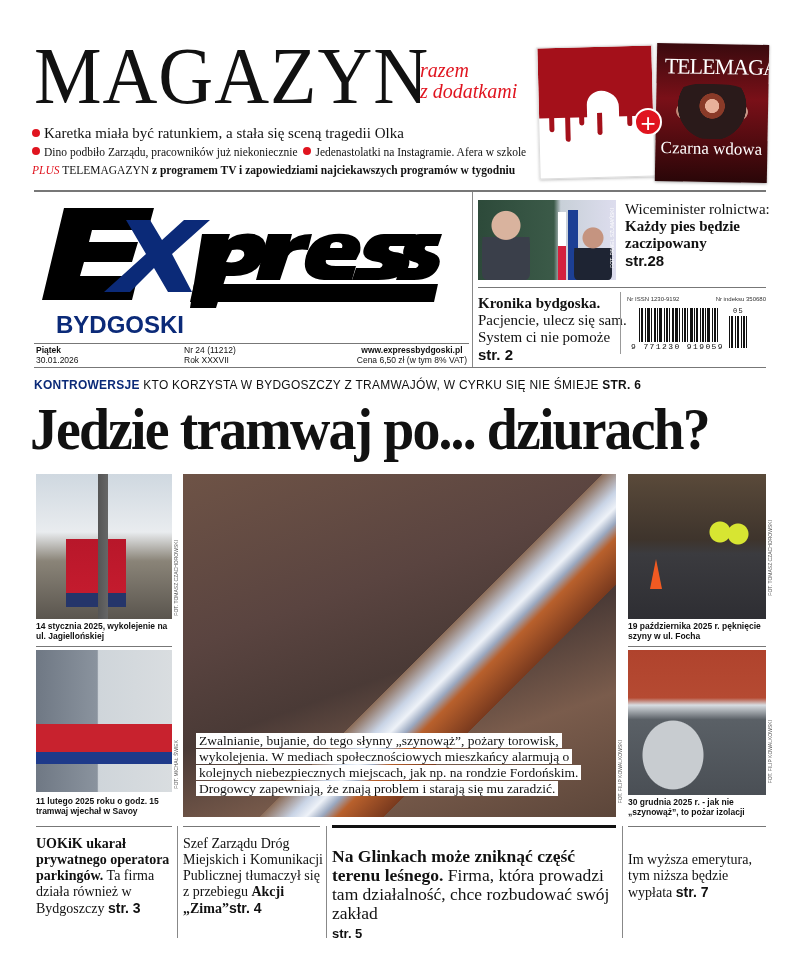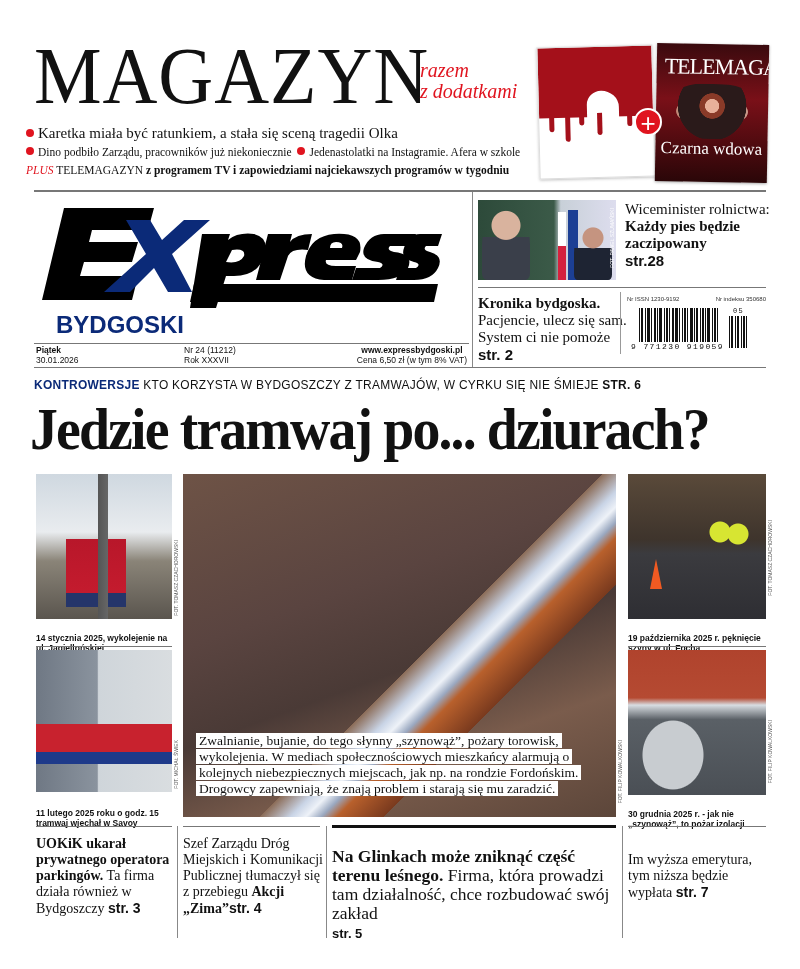--- a/index.html
+++ b/index.html
@@ -11,21 +11,21 @@
   
   .magazyn-title {
     left: 34px; top: 36px; font-family: "Liberation Serif", serif;
     font-size: 80px; line-height: 80px; letter-spacing: 1px; color: #111; font-weight: normal;
     transform: scaleX(0.95); transform-origin: left top;
   }
   .magazyn-sub {
     left: 420px; top: 60px; color: #e0141f; font-style: italic;
     font-family: "Liberation Serif", serif; font-size: 20px; line-height: 21px;
   }
-  .teaser-line { left: 26px; font-size: 13px; color: #111; white-space: nowrap; }
+  .teaser-line { left: 32px; font-size: 13px; color: #111; white-space: nowrap; }
   .teaser-line .dot { display: inline-block; width: 8px; height: 8px; border-radius: 50%; background: #e0141f; margin-right: 4px; vertical-align: 1px; }
   .t1 { top: 125px; font-size: 15px; }
   .t2 { top: 146px; font-size: 11.5px; }
   .t3 { top: 164px; font-size: 11.5px; }
   .plus { color: #e0141f; font-style: italic; }
   .t3 b { font-weight: bold; }
 
   
   .cover1 {
     left: 538px; top: 46px; width: 116px; height: 132px; background: #fff;
@@ -113,21 +113,21 @@
   .main-photo { left: 183px; top: 474px; width: 433px; height: 343px;
     background:
       linear-gradient(135deg, transparent 54%, #8a6a55 54%, #c9d4e6 58%, #eef2f8 60%, #9aa8c0 62%, #b8602c 64%, #7a3a1e 70%, transparent 70%),
       linear-gradient(160deg, #6e5346 0%, #5a4440 35%, #4a3a36 55%, #7a5c4c 75%, #5c463a 100%);
   }
   .main-caption {
     left: 196px; top: 733px; width: 404px; font-size: 13.5px; line-height: 16px; color: #111;
   }
   .main-caption span { background: #fff; box-decoration-break: clone; -webkit-box-decoration-break: clone; padding: 0 3px; }
   .credit { font-family: "Liberation Sans", sans-serif; font-size: 5px; color: #555; writing-mode: vertical-rl; transform: rotate(180deg); white-space: nowrap; }
-  .cap { font-family: "Liberation Sans", sans-serif; font-size: 8.5px; line-height: 10px; color: #111; font-weight: bold; width: 140px; margin-top: 12px; }
+  .cap { font-family: "Liberation Sans", sans-serif; font-size: 8.5px; line-height: 10px; color: #111; font-weight: bold; width: 140px; }
 
   
   .btm { font-size: 14px; line-height: 16px; color: #111; }
   .btm b { font-weight: bold; }
   .btm .pg { font-family: "Liberation Sans", sans-serif; font-weight: bold; text-align: center; }
   .vline { width: 1px; background: #888; }
 </style>
 </head>
 <body>
 

